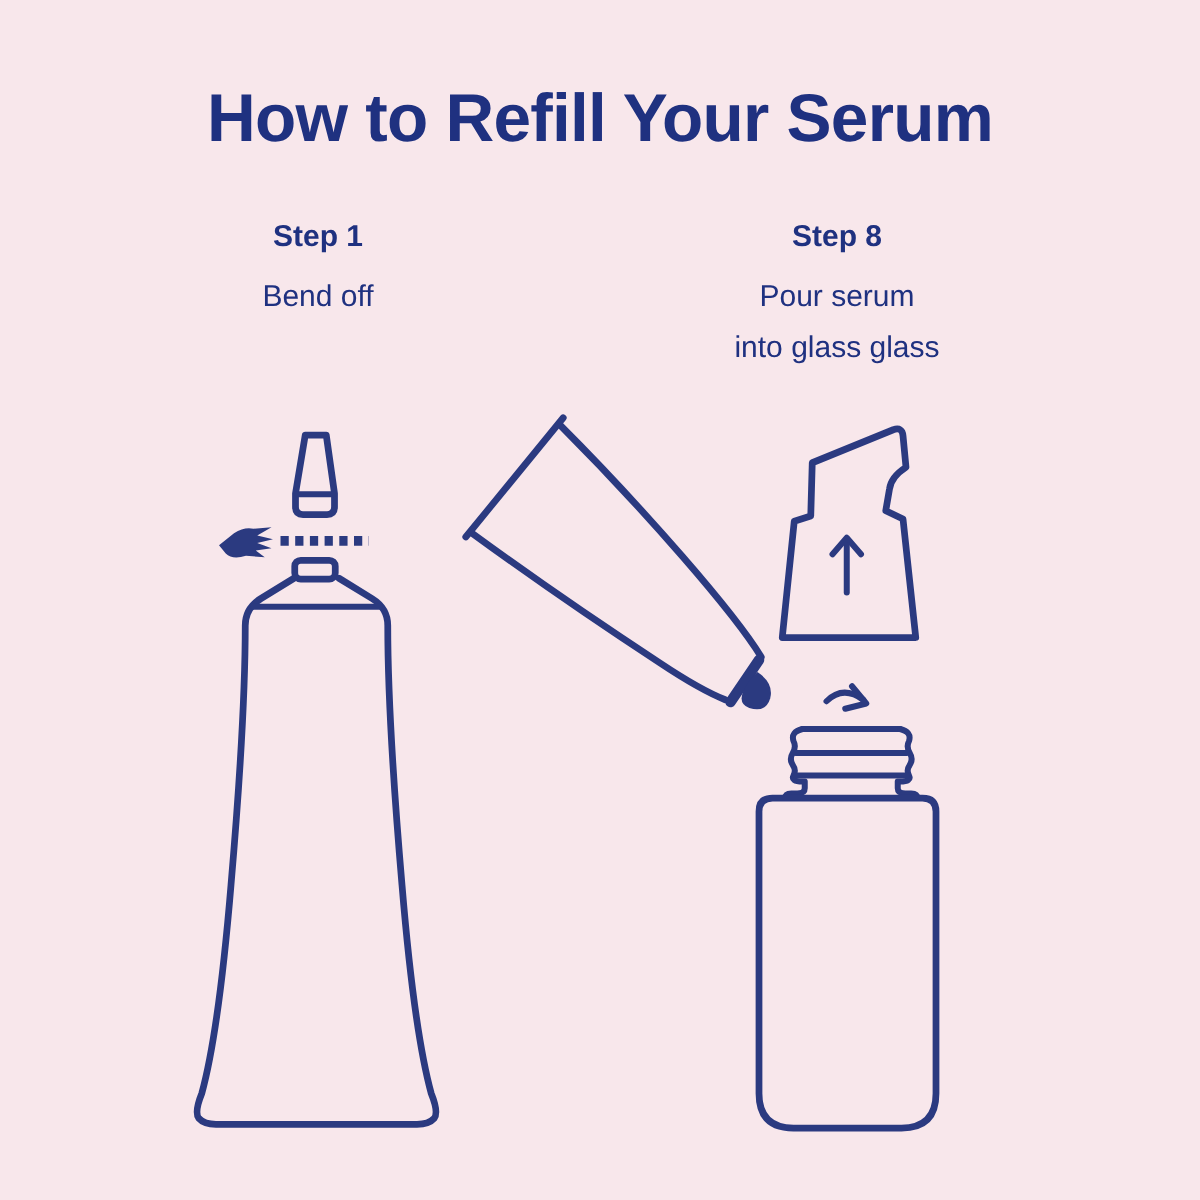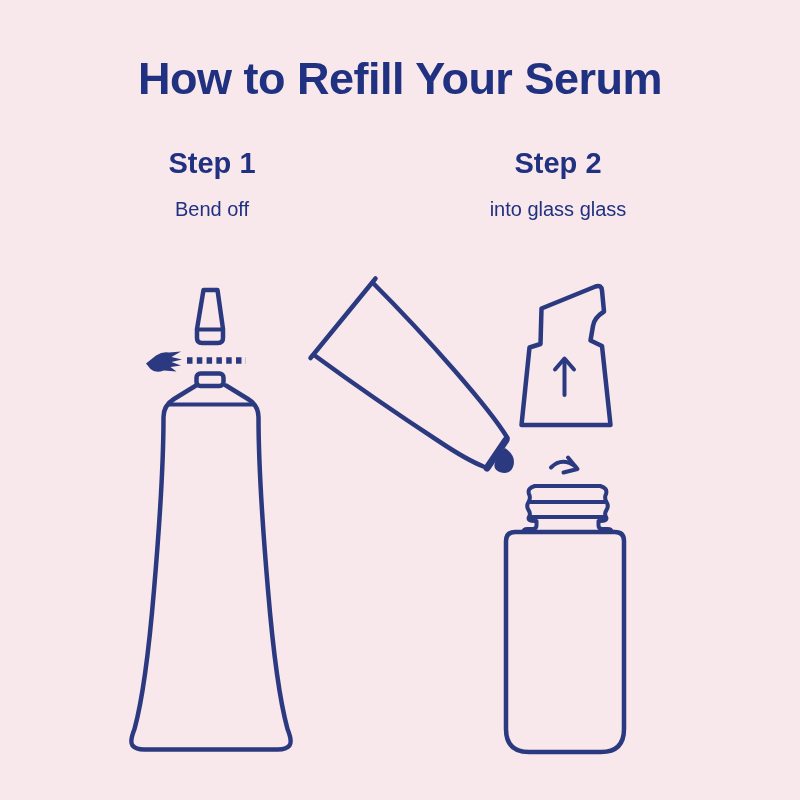--- a/index.html
+++ b/index.html
@@ -17,41 +17,42 @@
   }
   .title{
     position:absolute;top:53px;left:0;width:100%;
     margin:0;text-align:center;
     font-size:45px;font-weight:600;line-height:1.15;
     letter-spacing:-0.5px;color:var(--text);
   }
   .col{position:absolute;top:146px;width:320px;text-align:center;}
   .col-1{left:52px;}
   .col-2{left:398px;}
-  .step-head{font-size:29px;font-weight:700;line-height:1.2;margin-bottom:11px;}
+  .step-head{font-size:20px;font-weight:700;line-height:1.2;margin-bottom:11px;}
   .desc-line{font-size:20px;font-weight:400;line-height:34px;}
   .art{position:absolute;left:0;top:0;}
   .stroke{fill:none;stroke:var(--ink);stroke-width:4.5;stroke-linecap:round;stroke-linejoin:round;}
   .stroke-thin{fill:none;stroke:var(--ink);stroke-width:4;stroke-linecap:round;stroke-linejoin:round;}
   .fill{fill:var(--ink);stroke:none;}
 </style>
 </head>
 <body>
 
 <div class="canvas">
 
   <h1 class="title">How to Refill Your Serum</h1>
 
   <div class="col col-1">
     <div class="step-head">Step 1</div>
     <div class="desc-line">Bend off</div>
   </div>
 
   <div class="col col-2">
-    <div class="step-head">Step 2</div>
+    <div class="step-head">Step 8</div>
+    <div class="desc-line">Pour serum</div>
     <div class="desc-line">into glass glass</div>
   </div>
 
   <svg class="art" width="800" height="800" viewBox="0 0 800 800" aria-hidden="true">
 
     <g>
 
       <path class="stroke" d="M203.5,290 L217.5,290 L223,329 L223,338 Q223,343 218,343 L202,343 Q197,343 197,338 L197,329 Z"></path>
       <path class="stroke-thin" d="M198,329.5 L222,329.5"></path>
 

